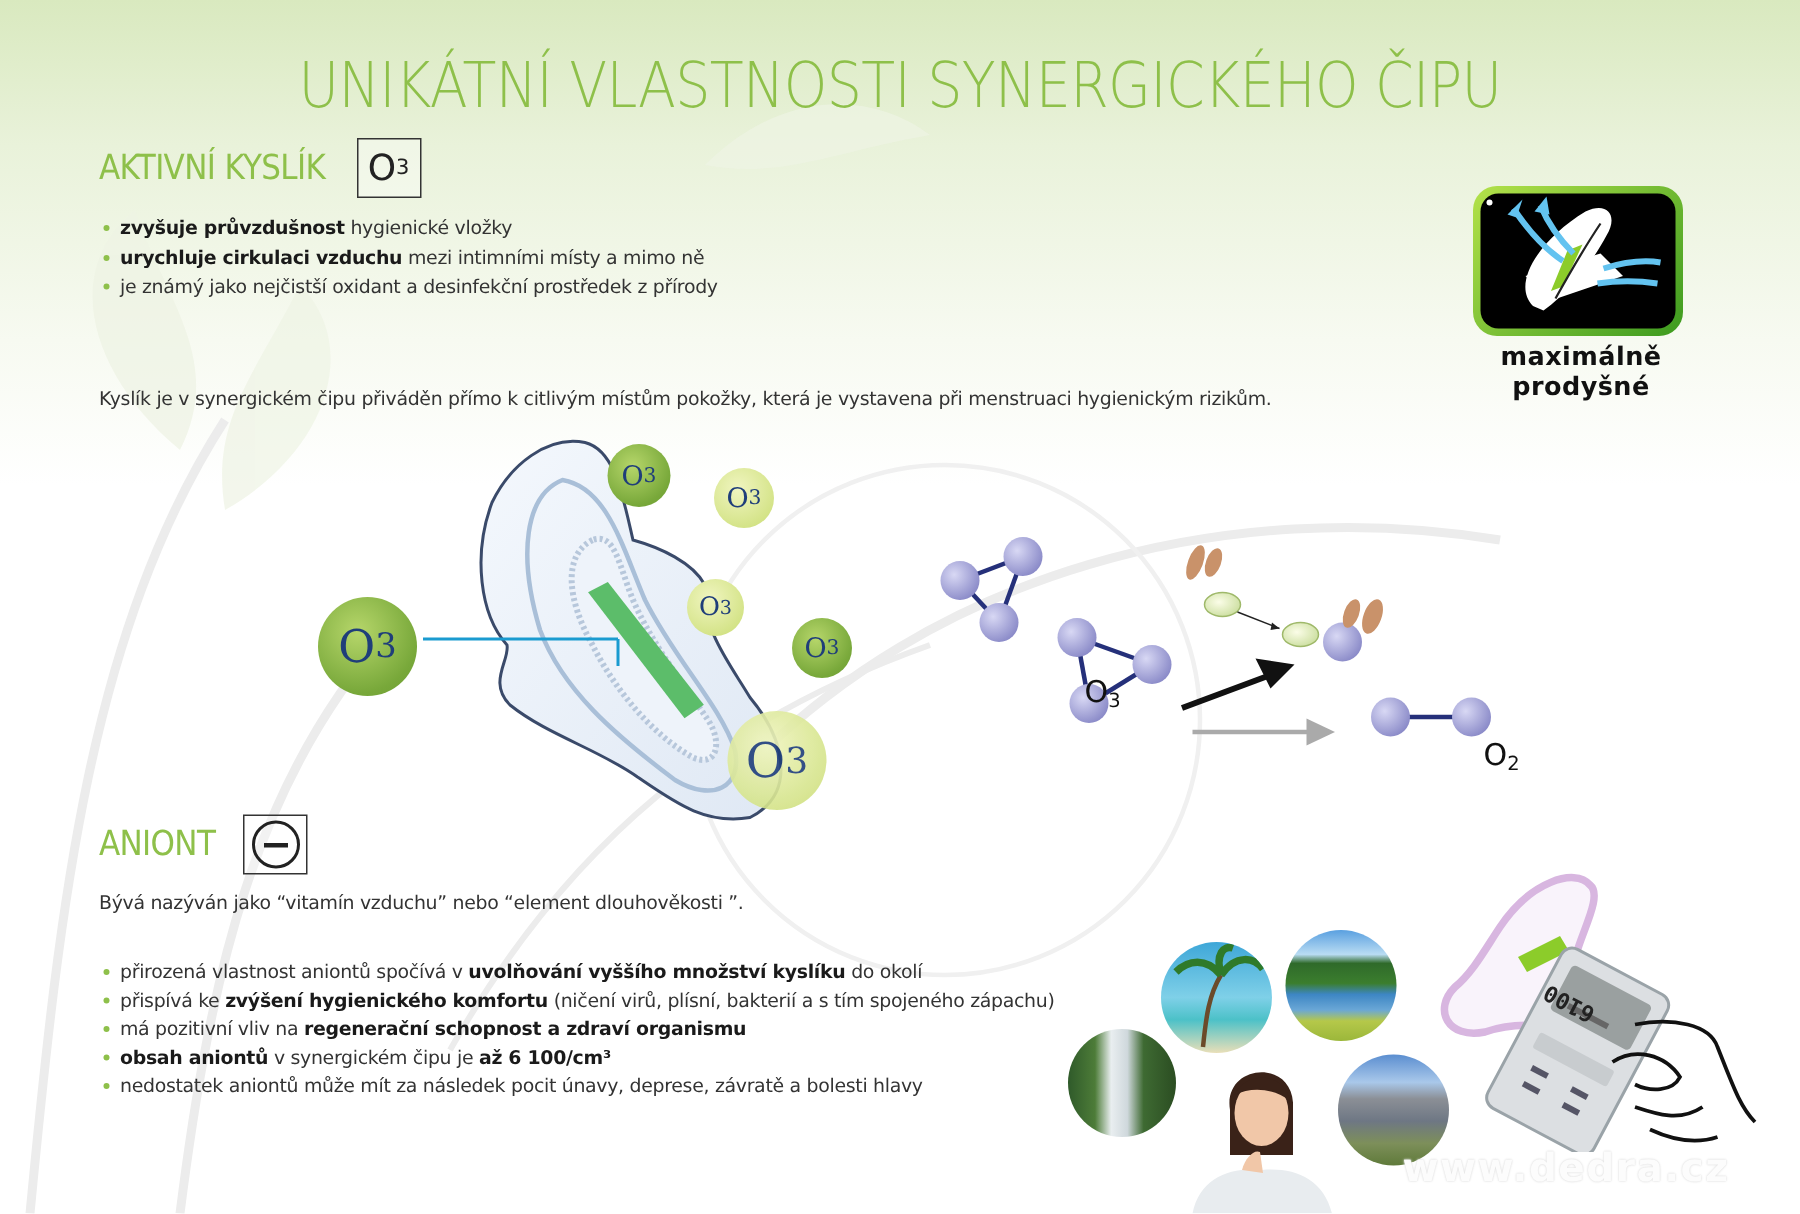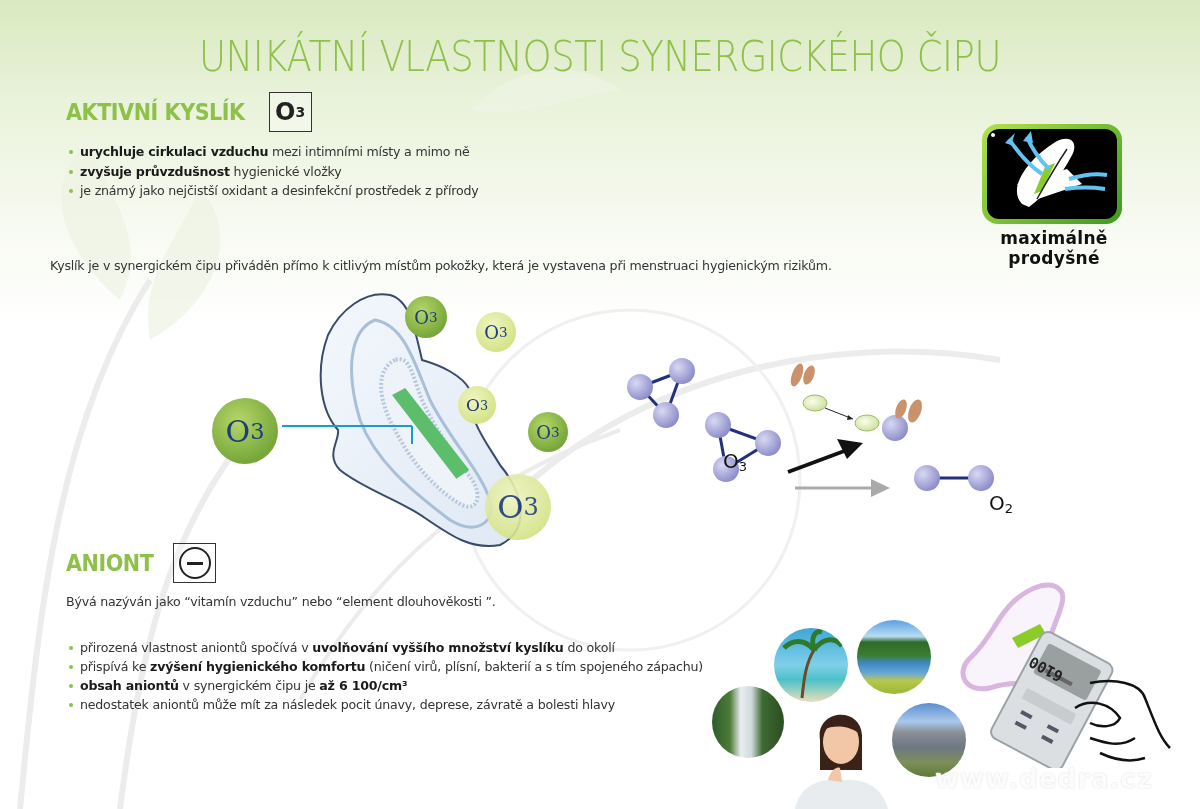--- a/index.html
+++ b/index.html
@@ -17,21 +17,21 @@
     text-align: center;
     font-family: "DejaVu Sans", sans-serif;
     font-weight: 300; font-size: 42px; letter-spacing: -0.5px;
     color: #8ec04a;
     transform: scaleX(0.88); transform-origin: center;
   }
 
   .section-heading {
     position: absolute;
     font-family: "DejaVu Sans", sans-serif;
-    font-weight: 700; color: #8ec04a;
+    font-weight: 400; color: #8ec04a;
     display: flex; align-items: center;
   }
   .section-heading .h-label { font-size: 23px; letter-spacing: -0.5px; transform: scaleX(0.9); transform-origin: left; display:inline-block; }
   .sym-box {
     border: 1.5px solid #333; width: 43px; height: 40px;
     display: flex; align-items: center; justify-content: center;
     font-family: "DejaVu Sans", sans-serif; color: #222; font-size: 24px;
     background: rgba(255,255,255,0.35);
   }
   .sym-box sub { font-size: 14px; vertical-align: -6px; }
@@ -104,26 +104,26 @@
 
 <div class="section-heading" style="left:66px; top:92px;">
   <span class="h-label">AKTIVNÍ KYSLÍK</span>
   <span class="sym-box" style="margin-left:4px;">
     <span>O</span>
       <sub>3</sub>
   </span>
 </div>
 
 <ul class="bullets" style="left:66px; top:142px; width:620px;">
+  <li><b>zvyšuje průvzdušnost</b><span> hygienické vložky</span></li>
   <li><b>urychluje cirkulaci vzduchu</b><span> mezi intimními místy a mimo ně</span></li>
-  <li><b>zvyšuje průvzdušnost</b><span> hygienické vložky</span></li>
   <li><span>je známý jako nejčistší oxidant a desinfekční prostředek z přírody</span></li>
 </ul>
 
-<p class="para" style="left:50px; top:256px; width:900px;">Kyslík je v synergickém čipu přiváděn přímo k citlivým místům pokožky, která je vystavena při menstruaci hygienickým rizikům.</p>
+<p class="para" style="left:66px; top:256px; width:900px;">Kyslík je v synergickém čipu přiváděn přímo k citlivým místům pokožky, která je vystavena při menstruaci hygienickým rizikům.</p>
 
 <div class="badge">
   <div class="badge-inner">
     <svg width="130" height="90" viewBox="0 0 130 90">
       <path d="M35 75 C 20 60, 40 30, 70 12 C 85 5, 92 15, 84 28 C 75 45, 60 65, 42 78 Z" fill="#fff"></path>
       <path d="M30 55 L 80 40 L 95 55 L 45 72 Z" fill="#fff"></path>
       <path d="M58 38 L 68 34 L 55 62 L 47 65 Z" fill="#8ccc2a"></path>
       <path d="M50 70 C 60 52, 72 32, 80 20" stroke="#222" stroke-width="1.5" fill="none"></path>
       <g stroke="#63c3f0" stroke-width="4" fill="none">
         <path d="M55 45 C 40 35, 30 22, 22 10"></path>
@@ -234,20 +234,21 @@
         <span></span>
       </span>
   </span>
 </div>
 
 <p class="para" style="left:66px; top:592px; width:620px;">Bývá nazýván jako “vitamín vzduchu” nebo “element dlouhověkosti ”.</p>
 
 <ul class="bullets" style="left:66px; top:638px; width:660px; line-height:19px;">
   <li><span>přirozená vlastnost aniontů spočívá v </span><b>uvolňování vyššího množství kyslíku</b><span> do okolí</span></li>
   <li><span>přispívá ke </span><b>zvýšení hygienického komfortu</b><span> (ničení virů, plísní, bakterií a s tím spojeného zápachu)</span></li>
+  <li><span>má pozitivní vliv na </span><b>regenerační schopnost a zdraví organismu</b></li>
   <li><b>obsah aniontů</b><span> v synergickém čipu je </span><b>až 6 100/cm³</b></li>
   <li><span>nedostatek aniontů může mít za následek pocit únavy, deprese, závratě a bolesti hlavy</span></li>
 </ul>
 
 <p class="para" style="left:66px; top:754px; width:660px; font-size:13.2px; line-height:21px;">
   <br>
 </p>
 
 <div class="circle-img" style="left:774px; top:628px; width:74px; height:74px; background: linear-gradient(180deg,#3ea7d8 0%,#7fd0e8 50%,#4cc1c8 70%,#e9dfb8 100%);">
   <svg width="74" height="74">

